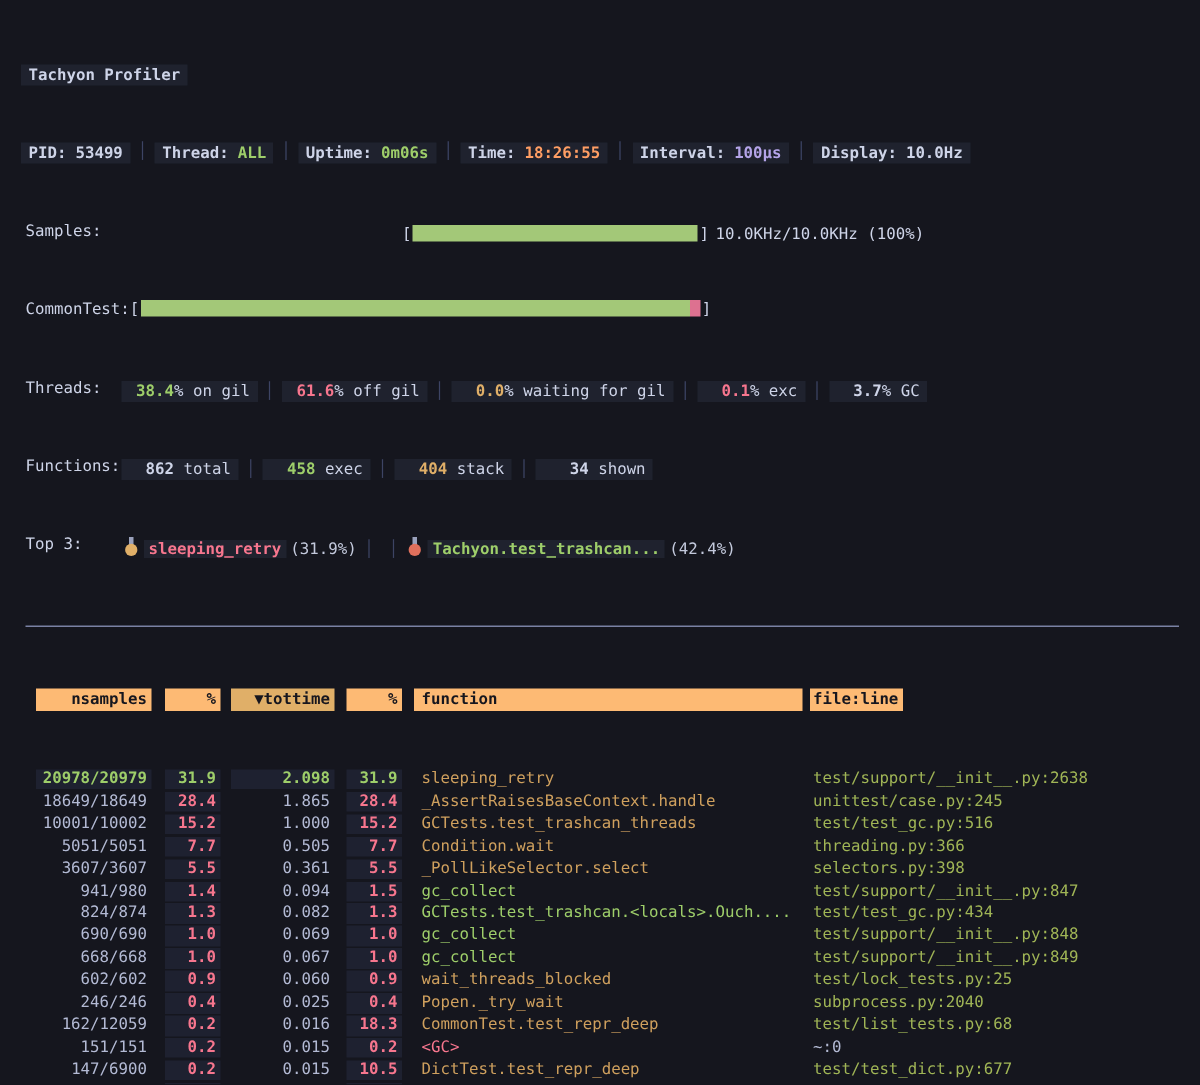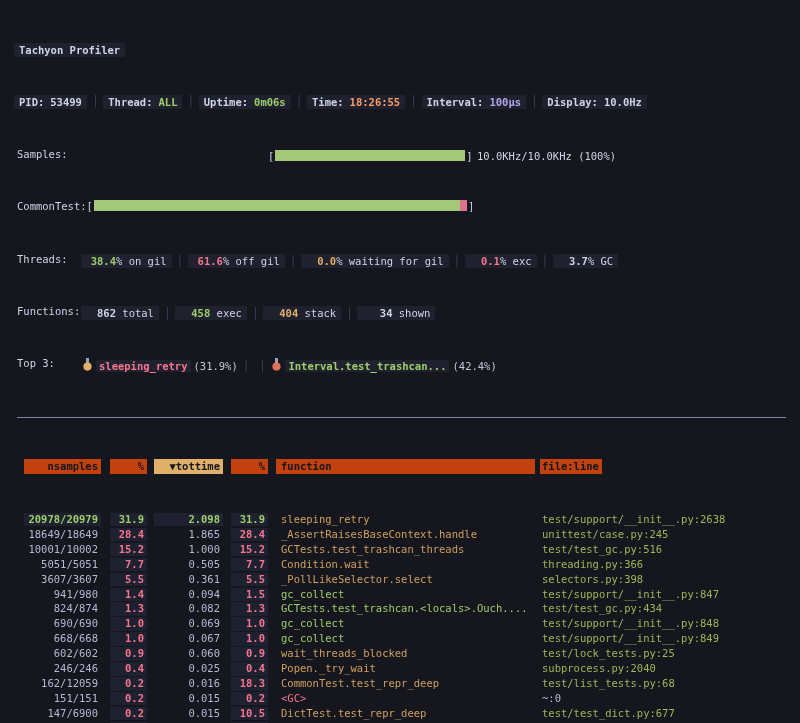--- a/index.html
+++ b/index.html
@@ -22,21 +22,21 @@
   .bracket { color:#ced4e8; }
   .barwrap { display:inline-flex; height:11px; margin:0 1px; }
   .fill-green { background:#a3c878; height:11px; }
   .fill-pink  { background:#dd7190; height:11px; }
   .nval { display:inline-block; min-width:30px; text-align:right; font-weight:bold; }
   .t3name { font-weight:bold; background:#1f222e; padding:0 3px; margin-left:4px; }
   .pct { color:#c3c9dc; margin-left:3px; }
   .medal { margin-left:2px; }
   .divider { height:1px; width:769px; background:#7a81a4; margin:7px 0 4px 3px; }
   .thead { position:relative; height:15.5px; margin-top:1px; }
-  .hcell { position:absolute; top:0; height:15px; background:#c2410c; color:#16161e;
+  .hcell { position:absolute; top:0; height:15px; background:#fdba74; color:#16161e;
            font-weight:bold; line-height:15px; }
   .hcell.right { text-align:right; padding-right:3px; }
   .hcell.sort { background:#e0af68; }
   .rows { position:relative; margin-top:2px; }
   .trow { position:relative; height:14.93px; }
   .cell { position:absolute; top:0.7px; height:13.5px; line-height:13.5px; overflow:hidden; }
   .cell.right { text-align:right; padding-right:3px; }
   .c-green { color:#9ece6a; font-weight:bold; }
   .c-red   { color:#f7768e; font-weight:bold; }
   .hl      { background:#1e2130; }
@@ -77,21 +77,21 @@
   </div>
 
   <div class="hline">
     <span class="plain-lbl" style="width:64px">Top 3:</span>
     <span id="top3-items" style="display:inline-flex;align-items:center"><span style="display: inline-flex; align-items: center;"><span class="medal"><svg width="9" height="13" viewBox="0 0 9 13">
               <rect x="3" y="0" width="3" height="6" fill="#9aa1bc"></rect>
               <circle cx="4.5" cy="8.6" r="4.1" fill="#e0af68"></circle>
             </svg></span><span class="t3name" style="color: rgb(247, 118, 142);">sleeping_retry</span><span class="pct">(31.9%)</span></span><span class="sep">│</span><span class="sep">│</span><span style="display: inline-flex; align-items: center;"><span class="medal"><svg width="9" height="13" viewBox="0 0 9 13">
               <rect x="3" y="0" width="3" height="6" fill="#9aa1bc"></rect>
               <circle cx="4.5" cy="8.6" r="4.1" fill="#e0705c"></circle>
-            </svg></span><span class="t3name" style="color: rgb(158, 206, 106);">Interval.test_trashcan...</span><span class="pct">(42.4%)</span></span></span>
+            </svg></span><span class="t3name" style="color: rgb(158, 206, 106);">Tachyon.test_trashcan...</span><span class="pct">(42.4%)</span></span></span>
   </div>
 
   <div class="divider"></div>
 
   <div class="thead" id="thead"><span class="hcell right" style="left: 10px; width: 77px;">nsamples</span><span class="hcell right" style="left: 96px; width: 37px;">%</span><span class="hcell right sort" style="left: 140px; width: 69px;">▼tottime</span><span class="hcell right" style="left: 217px; width: 37px;">%</span><span class="hcell" style="left: 262px; width: 259px; padding-left: 5px;">function</span><span class="hcell" style="left: 526px; width: 62px; padding-left: 2px;">file:line</span></div>
 
   <div class="rows" id="rows"><div class="trow"><span class="cell right c-green hl" style="left: 10px; width: 77px;">20978/20979</span><span class="cell right c-green hl" style="left: 96px; width: 37px;">31.9</span><span class="cell right c-green hl" style="left: 140px; width: 69px;">2.098</span><span class="cell right c-green hl" style="left: 217px; width: 37px;">31.9</span><span class="cell fn-a" style="left: 262px; width: 259px; padding-left: 5px;">sleeping_retry</span><span class="cell fl-g" style="left: 526px; width: 262px; padding-left: 2px;">test/support/__init__.py:2638</span></div><div class="trow"><span class="cell right" style="left: 10px; width: 77px;">18649/18649</span><span class="cell right c-red hl" style="left: 96px; width: 37px;">28.4</span><span class="cell right" style="left: 140px; width: 69px;">1.865</span><span class="cell right c-red hl" style="left: 217px; width: 37px;">28.4</span><span class="cell fn-a" style="left: 262px; width: 259px; padding-left: 5px;">_AssertRaisesBaseContext.handle</span><span class="cell fl-g" style="left: 526px; width: 262px; padding-left: 2px;">unittest/case.py:245</span></div><div class="trow"><span class="cell right" style="left: 10px; width: 77px;">10001/10002</span><span class="cell right c-red hl" style="left: 96px; width: 37px;">15.2</span><span class="cell right" style="left: 140px; width: 69px;">1.000</span><span class="cell right c-red hl" style="left: 217px; width: 37px;">15.2</span><span class="cell fn-a" style="left: 262px; width: 259px; padding-left: 5px;">GCTests.test_trashcan_threads</span><span class="cell fl-g" style="left: 526px; width: 262px; padding-left: 2px;">test/test_gc.py:516</span></div><div class="trow"><span class="cell right" style="left: 10px; width: 77px;">5051/5051</span><span class="cell right c-red hl" style="left: 96px; width: 37px;">7.7</span><span class="cell right" style="left: 140px; width: 69px;">0.505</span><span class="cell right c-red hl" style="left: 217px; width: 37px;">7.7</span><span class="cell fn-a" style="left: 262px; width: 259px; padding-left: 5px;">Condition.wait</span><span class="cell fl-g" style="left: 526px; width: 262px; padding-left: 2px;">threading.py:366</span></div><div class="trow"><span class="cell right" style="left: 10px; width: 77px;">3607/3607</span><span class="cell right c-red hl" style="left: 96px; width: 37px;">5.5</span><span class="cell right" style="left: 140px; width: 69px;">0.361</span><span class="cell right c-red hl" style="left: 217px; width: 37px;">5.5</span><span class="cell fn-a" style="left: 262px; width: 259px; padding-left: 5px;">_PollLikeSelector.select</span><span class="cell fl-g" style="left: 526px; width: 262px; padding-left: 2px;">selectors.py:398</span></div><div class="trow"><span class="cell right" style="left: 10px; width: 77px;">941/980</span><span class="cell right c-red hl" style="left: 96px; width: 37px;">1.4</span><span class="cell right" style="left: 140px; width: 69px;">0.094</span><span class="cell right c-red hl" style="left: 217px; width: 37px;">1.5</span><span class="cell fn-g" style="left: 262px; width: 259px; padding-left: 5px;">gc_collect</span><span class="cell fl-g" style="left: 526px; width: 262px; padding-left: 2px;">test/support/__init__.py:847</span></div><div class="trow"><span class="cell right" style="left: 10px; width: 77px;">824/874</span><span class="cell right c-red hl" style="left: 96px; width: 37px;">1.3</span><span class="cell right" style="left: 140px; width: 69px;">0.082</span><span class="cell right c-red hl" style="left: 217px; width: 37px;">1.3</span><span class="cell fn-g" style="left: 262px; width: 259px; padding-left: 5px;">GCTests.test_trashcan.&lt;locals&gt;.Ouch....</span><span class="cell fl-g" style="left: 526px; width: 262px; padding-left: 2px;">test/test_gc.py:434</span></div><div class="trow"><span class="cell right" style="left: 10px; width: 77px;">690/690</span><span class="cell right c-red hl" style="left: 96px; width: 37px;">1.0</span><span class="cell right" style="left: 140px; width: 69px;">0.069</span><span class="cell right c-red hl" style="left: 217px; width: 37px;">1.0</span><span class="cell fn-g" style="left: 262px; width: 259px; padding-left: 5px;">gc_collect</span><span class="cell fl-g" style="left: 526px; width: 262px; padding-left: 2px;">test/support/__init__.py:848</span></div><div class="trow"><span class="cell right" style="left: 10px; width: 77px;">668/668</span><span class="cell right c-red hl" style="left: 96px; width: 37px;">1.0</span><span class="cell right" style="left: 140px; width: 69px;">0.067</span><span class="cell right c-red hl" style="left: 217px; width: 37px;">1.0</span><span class="cell fn-g" style="left: 262px; width: 259px; padding-left: 5px;">gc_collect</span><span class="cell fl-g" style="left: 526px; width: 262px; padding-left: 2px;">test/support/__init__.py:849</span></div><div class="trow"><span class="cell right" style="left: 10px; width: 77px;">602/602</span><span class="cell right c-red hl" style="left: 96px; width: 37px;">0.9</span><span class="cell right" style="left: 140px; width: 69px;">0.060</span><span class="cell right c-red hl" style="left: 217px; width: 37px;">0.9</span><span class="cell fn-a" style="left: 262px; width: 259px; padding-left: 5px;">wait_threads_blocked</span><span class="cell fl-g" style="left: 526px; width: 262px; padding-left: 2px;">test/lock_tests.py:25</span></div><div class="trow"><span class="cell right" style="left: 10px; width: 77px;">246/246</span><span class="cell right c-red hl" style="left: 96px; width: 37px;">0.4</span><span class="cell right" style="left: 140px; width: 69px;">0.025</span><span class="cell right c-red hl" style="left: 217px; width: 37px;">0.4</span><span class="cell fn-a" style="left: 262px; width: 259px; padding-left: 5px;">Popen._try_wait</span><span class="cell fl-g" style="left: 526px; width: 262px; padding-left: 2px;">subprocess.py:2040</span></div><div class="trow"><span class="cell right" style="left: 10px; width: 77px;">162/12059</span><span class="cell right c-red hl" style="left: 96px; width: 37px;">0.2</span><span class="cell right" style="left: 140px; width: 69px;">0.016</span><span class="cell right c-red hl" style="left: 217px; width: 37px;">18.3</span><span class="cell fn-a" style="left: 262px; width: 259px; padding-left: 5px;">CommonTest.test_repr_deep</span><span class="cell fl-g" style="left: 526px; width: 262px; padding-left: 2px;">test/list_tests.py:68</span></div><div class="trow"><span class="cell right" style="left: 10px; width: 77px;">151/151</span><span class="cell right c-red hl" style="left: 96px; width: 37px;">0.2</span><span class="cell right" style="left: 140px; width: 69px;">0.015</span><span class="cell right c-red hl" style="left: 217px; width: 37px;">0.2</span><span class="cell fn-r" style="left: 262px; width: 259px; padding-left: 5px;">&lt;GC&gt;</span><span class="cell fl-w" style="left: 526px; width: 262px; padding-left: 2px;">~:0</span></div><div class="trow"><span class="cell right" style="left: 10px; width: 77px;">147/6900</span><span class="cell right c-red hl" style="left: 96px; width: 37px;">0.2</span><span class="cell right" style="left: 140px; width: 69px;">0.015</span><span class="cell right c-red hl" style="left: 217px; width: 37px;">10.5</span><span class="cell fn-a" style="left: 262px; width: 259px; padding-left: 5px;">DictTest.test_repr_deep</span><span class="cell fl-g" style="left: 526px; width: 262px; padding-left: 2px;">test/test_dict.py:677</span></div><div class="trow"><span class="cell right" style="left: 10px; width: 77px;">137/147</span><span class="cell right c-red hl" style="left: 96px; width: 37px;">0.2</span><span class="cell right" style="left: 140px; width: 69px;">0.014</span><span class="cell right c-red hl" style="left: 217px; width: 37px;">0.2</span><span class="cell fn-a" style="left: 262px; width: 259px; padding-left: 5px;">DictTest.test_store_evilattr.&lt;locals...</span><span class="cell fl-g" style="left: 526px; width: 262px; padding-left: 2px;">test/test_dict.py:1453</span></div></div>
 
   
 

